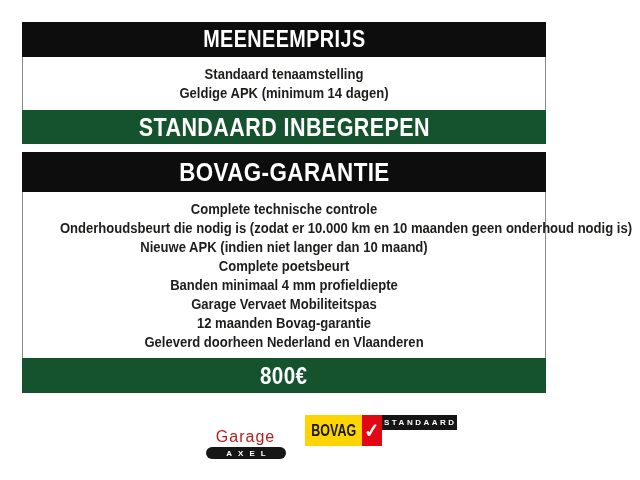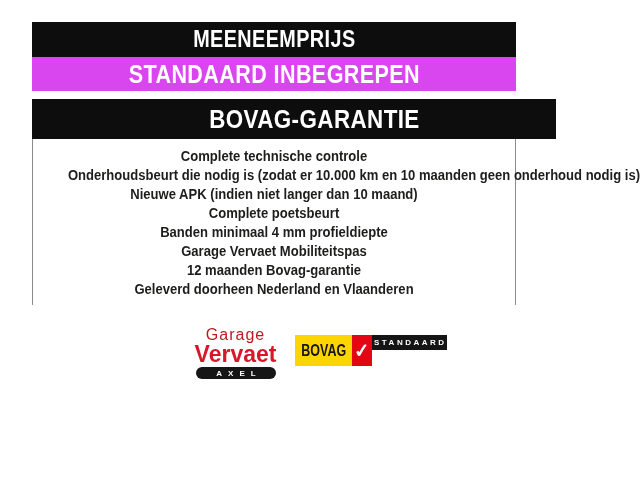--- a/index.html
+++ b/index.html
@@ -2,33 +2,33 @@
 <html><head>
 <meta charset="utf-8">
 <style>
   html,body{
     margin:0;padding:0;
     width:640px;height:480px;
     background:#ffffff;
     font-family:"Liberation Sans", sans-serif;
     overflow:hidden;
   }
-  .poster{position:absolute;left:32px;top:22px;width:484px;}
+  .poster{position:absolute;left:22px;top:22px;width:524px;}
 
   
   .bar{
     width:100%;
     display:flex;align-items:center;justify-content:center;
     color:#ffffff;font-weight:bold;
   }
   .bar-black{background:#0d0d0d;}
-  .bar-red{background:#d946ef;}
+  .bar-red{background:#14532d;}
   .h-top{height:35px;font-size:23px;}
   .h-banner{height:34px;font-size:25px;}
-  .h-bovag{height:40px;font-size:26px;padding-left:40px;}
+  .h-bovag{height:40px;font-size:26px;}
   .h-price{height:35px;font-size:24px;}
   .cond{display:inline-block;transform:scaleX(0.86);white-space:nowrap;letter-spacing:0.5px;}
 
   
   .white-body{
     background:#ffffff;
     border-left:1px solid #8c8c8c;border-right:1px solid #8c8c8c;
     text-align:center;color:#1d1d1b;
   }
   .body1{padding:8px 0 7px;}
@@ -70,20 +70,24 @@
 </style>
 </head>
 <body>
 
 <div class="poster">
 
   <section>
     <div class="bar bar-black h-top">
       <span class="cond">MEENEEMPRIJS</span>
     </div>
+    <div class="white-body body1">
+      <div class="line">Standaard tenaamstelling</div>
+      <div class="line">Geldige APK (minimum 14 dagen)</div>
+    </div>
     <div class="bar bar-red h-banner">
       <span class="cond">STANDAARD INBEGREPEN</span>
     </div>
   </section>
 
   <div class="gap"></div>
 
   <section>
     <div class="bar bar-black h-bovag">
       <span class="cond">BOVAG-GARANTIE</span>
@@ -91,27 +95,29 @@
     <div class="white-body body2">
       <div class="line">Complete technische controle</div>
       <div class="line">Onderhoudsbeurt die nodig is (zodat er 10.000 km en 10 maanden geen onderhoud nodig is)</div>
       <div class="line">Nieuwe APK (indien niet langer dan 10 maand)</div>
       <div class="line">Complete poetsbeurt</div>
       <div class="line">Banden minimaal 4 mm profieldiepte</div>
       <div class="line">Garage Vervaet Mobiliteitspas</div>
       <div class="line">12 maanden Bovag-garantie</div>
       <div class="line">Geleverd doorheen Nederland en Vlaanderen</div>
     </div>
+    <div class="bar bar-red h-price">
+      <span class="cond">800€</span>
+    </div>
   </section>
 
   <div class="footer">
 
     <div class="vervaet-logo">
       <div class="garage-text">Garage</div>
-      <div class="vervaet-text">Vervaet</div>
       <div class="axel-badge">AXEL</div>
     </div>
 
     <div class="bovag-logo">
       <div class="bovag-top">
         <div class="bovag-yellow">
           <span class="bovag-word">BOVAG</span>
         </div>
         <div class="bovag-red">
           <span class="check">✓</span>

